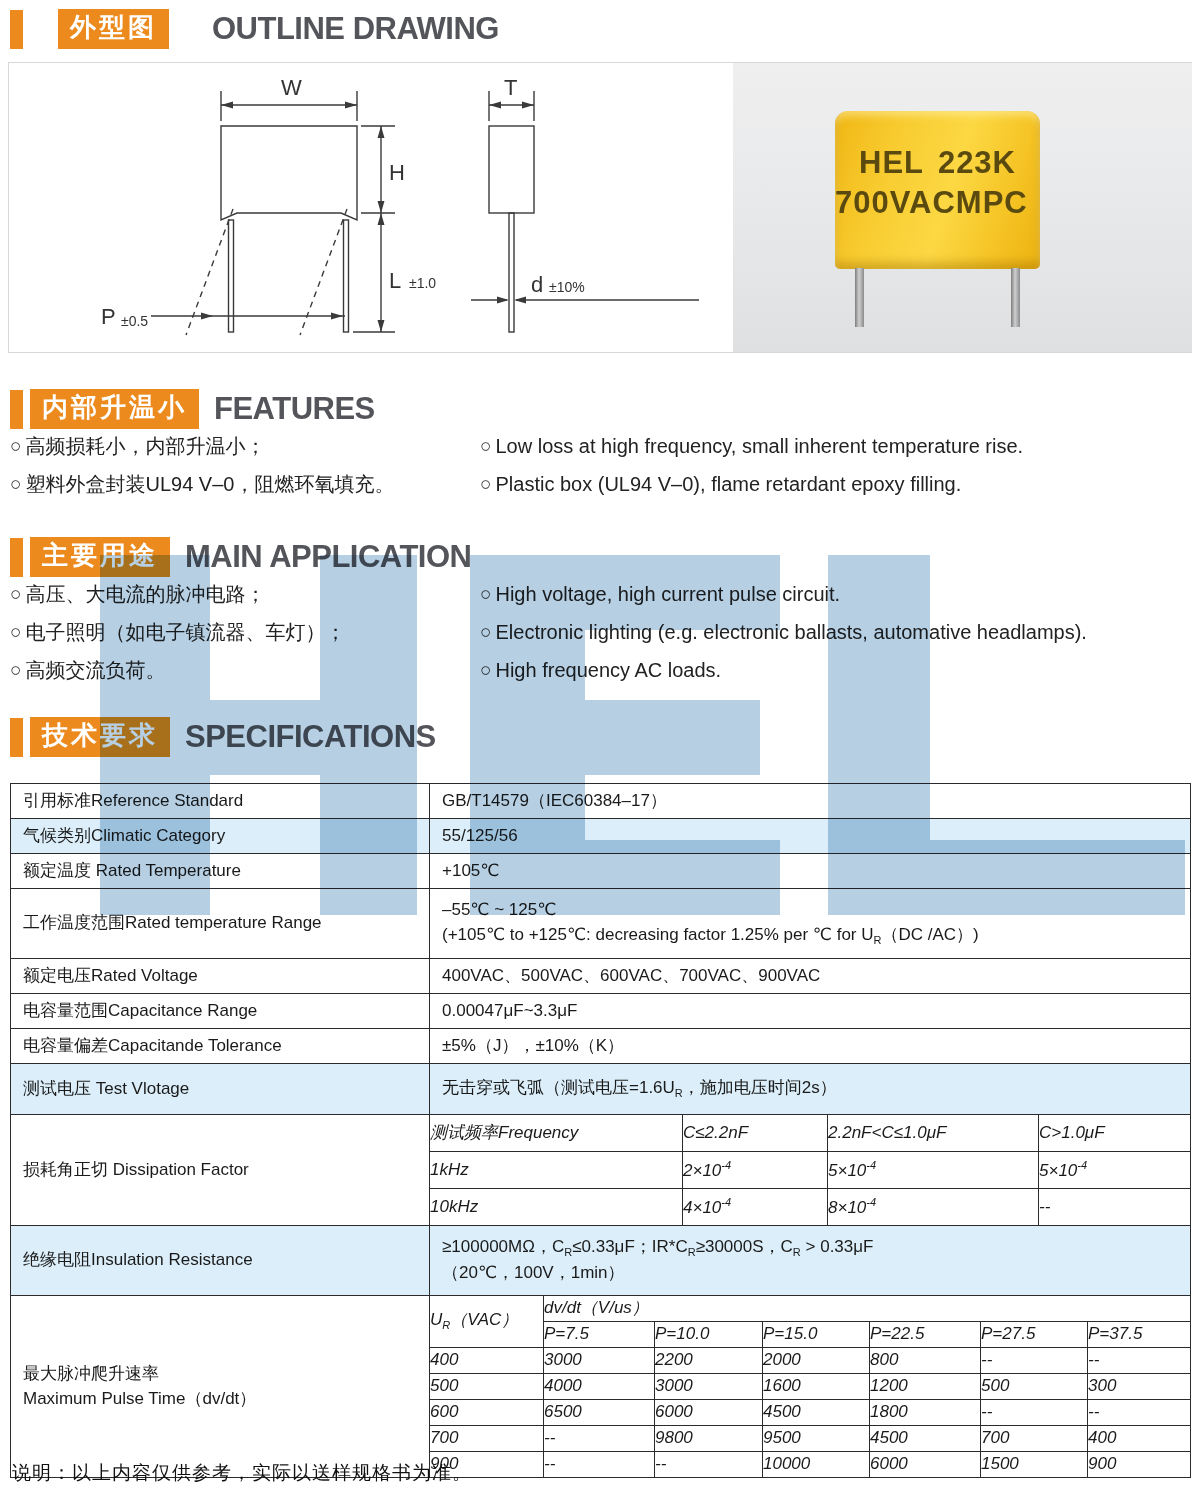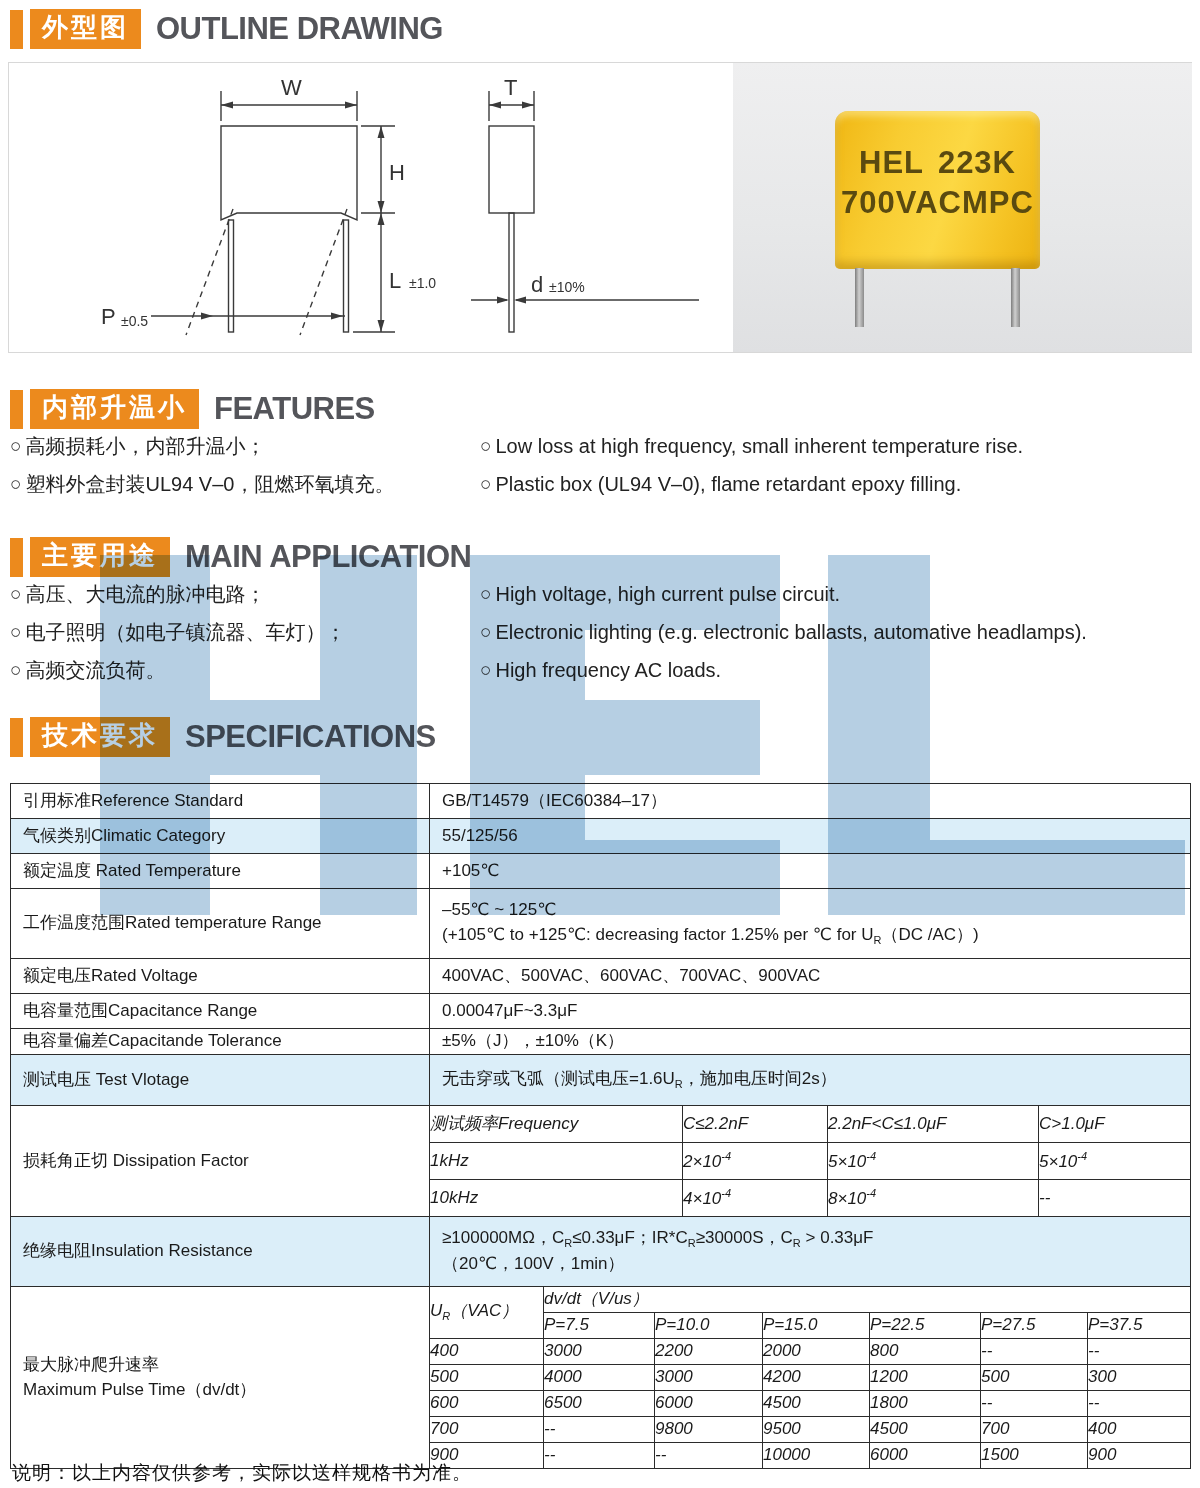--- a/index.html
+++ b/index.html
@@ -19,21 +19,21 @@
                    border:1px solid #d8d8d8; background:#fff; }
   #drawing-svg { position:absolute; left:0; top:0; }
   #photo { position:absolute; left:724px; top:0; width:459px; height:289px;
            background:linear-gradient(180deg,#efeff0 0%,#e7e8e9 55%,#dfe0e2 100%); }
   #capacitor { position:absolute; left:102px; top:48px; width:205px; height:158px;
                border-radius:13px 13px 5px 5px;
                background:linear-gradient(108deg,#f0b714 0%,#f8cc31 28%,#fcd843 55%,#f5c324 80%,#ecb210 100%);
                box-shadow:inset 0 -7px 9px rgba(150,100,0,.35), inset 0 5px 7px rgba(255,242,170,.55);
                color:#5a4a10; font-weight:bold; }
   #cap-line1 { display:flex; justify-content:space-between; padding:34px 24px 0; font-size:31px; letter-spacing:1px; }
-  #cap-line2 { text-align:center; font-size:31px; letter-spacing:1px; margin-top:4px; }
+  #cap-line2 { text-align:left; font-size:31px; letter-spacing:1px; margin-top:4px; }
   .cap-lead { position:absolute; top:157px; width:9px; height:59px;
               background:linear-gradient(90deg,#7d7d7d,#cfcfcf 45%,#8b8b8b); }
   .cap-lead.left { left:20px; } .cap-lead.right { right:20px; }
 
   
   .bullet-list { position:absolute; }
   .bullet-item { display:flex; align-items:flex-start; height:38px; font-size:20px; line-height:28px; color:#222; }
   .bullet-mark { margin-right:4px; font-size:19px; color:#333; }
 
   
@@ -56,21 +56,21 @@
 
   svg text { font-family:"Liberation Sans","DejaVu Sans",sans-serif; fill:#333; }
   svg .dim { font-size:22px; }
   svg .tol { font-size:14px; }
 </style>
 </head>
 <body>
 
 <div id="page">
 
-  <div class="sec-header" style="top:8px;">
+  <div class="sec-header" style="top:8px;gap:28px;">
     <div class="accent-bar"></div>
     <div class="badge">外型图</div>
     <div class="sec-title">OUTLINE DRAWING</div>
   </div>
 
   <div id="drawing-panel">
     <svg id="drawing-svg" width="724" height="289" viewBox="0 0 724 289">
 
       <g stroke="#3a3a3a" stroke-width="1.4" fill="none">
 
@@ -244,21 +244,21 @@
         </td>
       </tr>
       <tr style="height:35px">
         <td>额定电压Rated Voltage</td>
         <td colspan="10">400VAC、500VAC、600VAC、700VAC、900VAC</td>
       </tr>
       <tr style="height:35px">
         <td>电容量范围Capacitance Range</td>
         <td colspan="10">0.00047μF~3.3μF</td>
       </tr>
-      <tr style="height:26px">
+      <tr style="height:35px">
         <td>电容量偏差Capacitande Tolerance</td>
         <td colspan="10">±5%（J），±10%（K）</td>
       </tr>
       <tr style="height:51px" class="shaded">
         <td>测试电压 Test Vlotage</td>
         <td colspan="10">无击穿或飞弧（测试电压=1.6U<sub>R</sub>，施加电压时间2s）</td>
       </tr>
 
       <tr style="height:37px">
         <td rowspan="3">损耗角正切 Dissipation Factor</td>
@@ -310,21 +310,21 @@
         <td colspan="2" class="center">2200</td>
         <td colspan="2" class="center">2000</td>
         <td class="center">800</td>
         <td colspan="2" class="center">--</td>
         <td class="center">--</td>
       </tr>
       <tr style="height:26px">
         <td class="center">500</td>
         <td class="center">4000</td>
         <td colspan="2" class="center">3000</td>
-        <td colspan="2" class="center">4200</td>
+        <td colspan="2" class="center">1600</td>
         <td class="center">1200</td>
         <td colspan="2" class="center">500</td>
         <td class="center">300</td>
       </tr>
       <tr style="height:26px">
         <td class="center">600</td>
         <td class="center">6500</td>
         <td colspan="2" class="center">6000</td>
         <td colspan="2" class="center">4500</td>
         <td class="center">1800</td>

